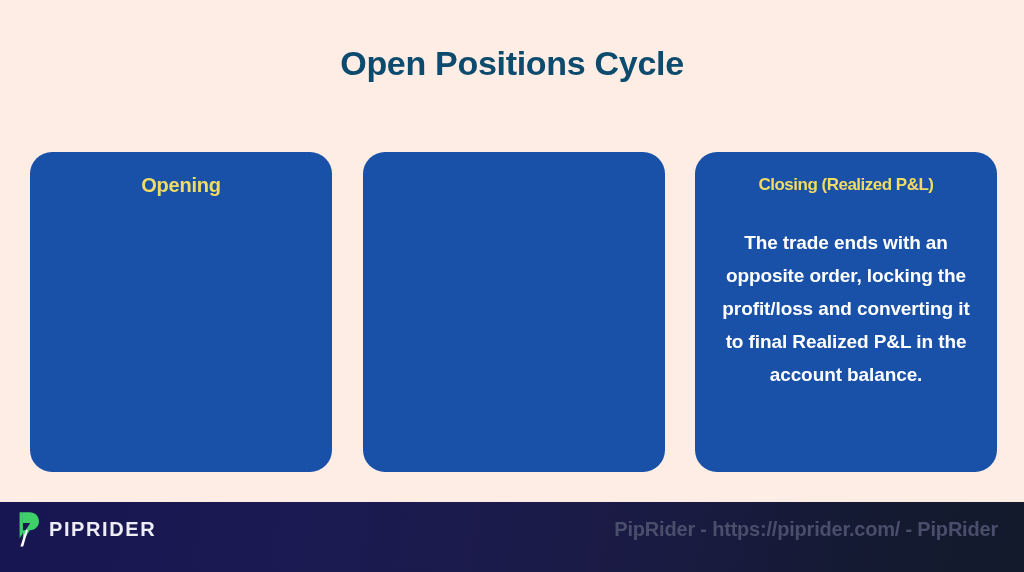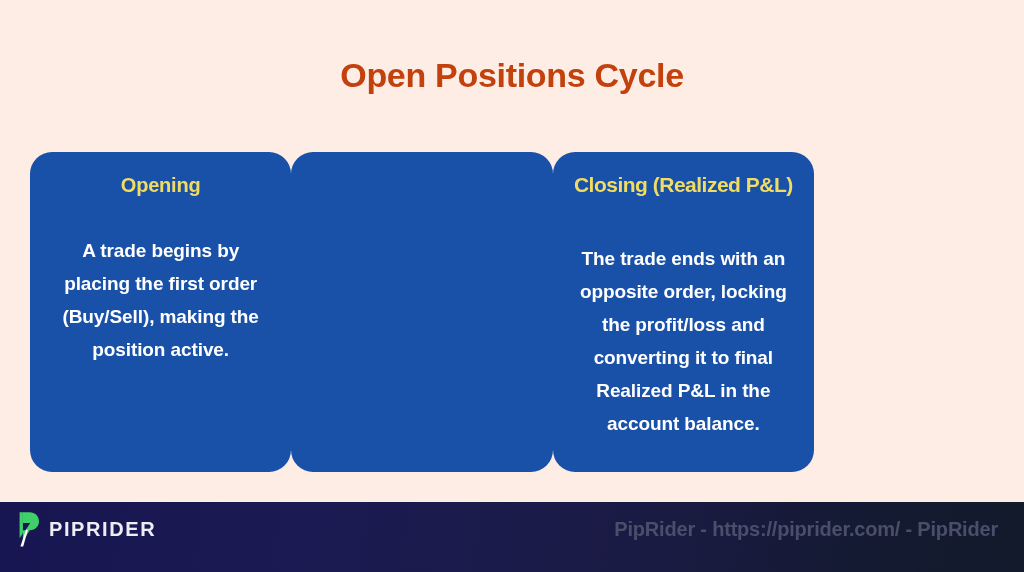--- a/index.html
+++ b/index.html
@@ -13,35 +13,35 @@
   body {
     position:relative;
     background:#FDEDE4;
     font-family:"Liberation Sans", sans-serif;
     -webkit-font-smoothing:antialiased;
   }
 
   
   .slide-title {
     position:absolute;
-    top:55px; left:0; width:1024px;
+    top:43px; left:0; width:1024px;
     text-align:center;
     font-size:34px;
     font-weight:bold;
     letter-spacing:-0.3px;
-    color:#c2410c;
+    color:#0c4a6e;
     line-height:40px;
     white-space:nowrap;
   }
 
   
   .cards-row {
     position:absolute;
     top:152px; left:30px;
-    width:784px; height:320px;
+    width:967px; height:320px;
     display:flex;
     justify-content:space-between;
     align-items:stretch;
   }
 
   .card {
     width:302px;
     background:#1A51A8;
     border-radius:22px;
     padding:20px 16px 18px 16px;
@@ -63,22 +63,22 @@
   .card-body {
     margin-top:36px;
     font-size:19px;
     font-weight:bold;
     color:#FFFFFF;
     line-height:33px;
     letter-spacing:-0.1px;
     padding:0 4px;
   }
 
-  .card.card-3 .card-heading { font-size:21px; letter-spacing:-0.5px; }
-  .card.card-3 .card-body { margin-top:44px; }
+  .card.card-3 .card-heading { font-size:17px; letter-spacing:-0.5px; }
+  .card.card-3 .card-body { margin-top:28px; }
 
   
   .footer-bar {
     position:absolute;
     left:0; bottom:0;
     width:1024px; height:70px;
     background:linear-gradient(100deg,#181652 0%,#1B1A51 34%,#1A1B44 62%,#141A31 86%,#121A2B 100%);
     display:flex;
     align-items:center;
     justify-content:space-between;
@@ -117,21 +117,20 @@
 </style>
 </head>
 <body>
 
 <h1 class="slide-title">Open Positions Cycle</h1>
 
 <div class="cards-row">
 
   <div class="card card-1">
     <div class="card-heading">Opening</div>
-    <div class="card-body">A trade begins by placing the first order (Buy/Sell), making the position active.</div>
   </div>
 
   <div class="card card-2">
   </div>
 
   <div class="card card-3">
     <div class="card-heading">Closing (Realized P&amp;L)</div>
     <div class="card-body">The trade ends with an opposite order, locking the profit/loss and converting it to final Realized P&amp;L in the account balance.</div>
   </div>
 

